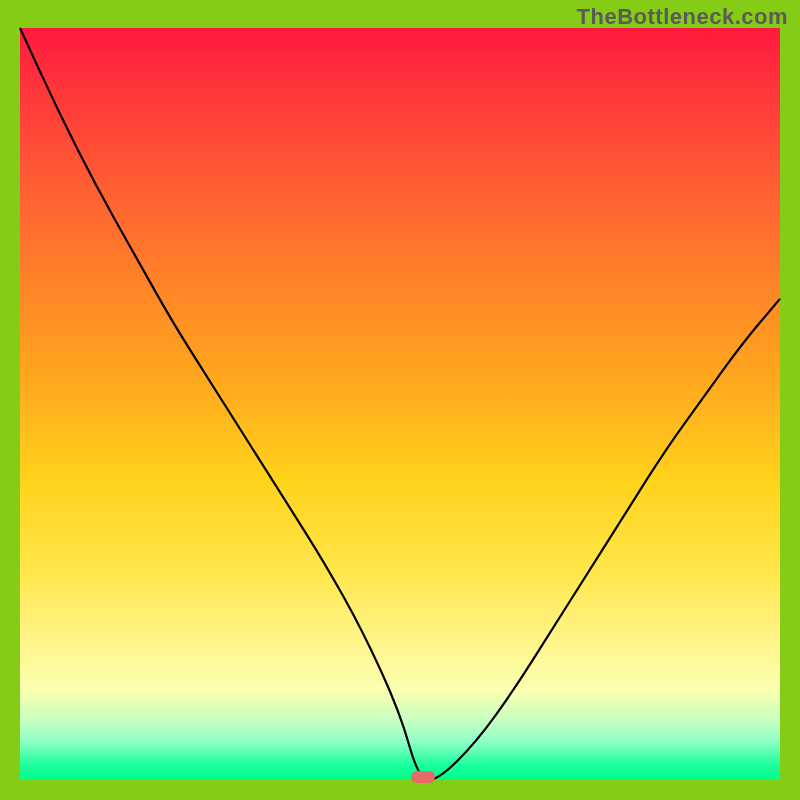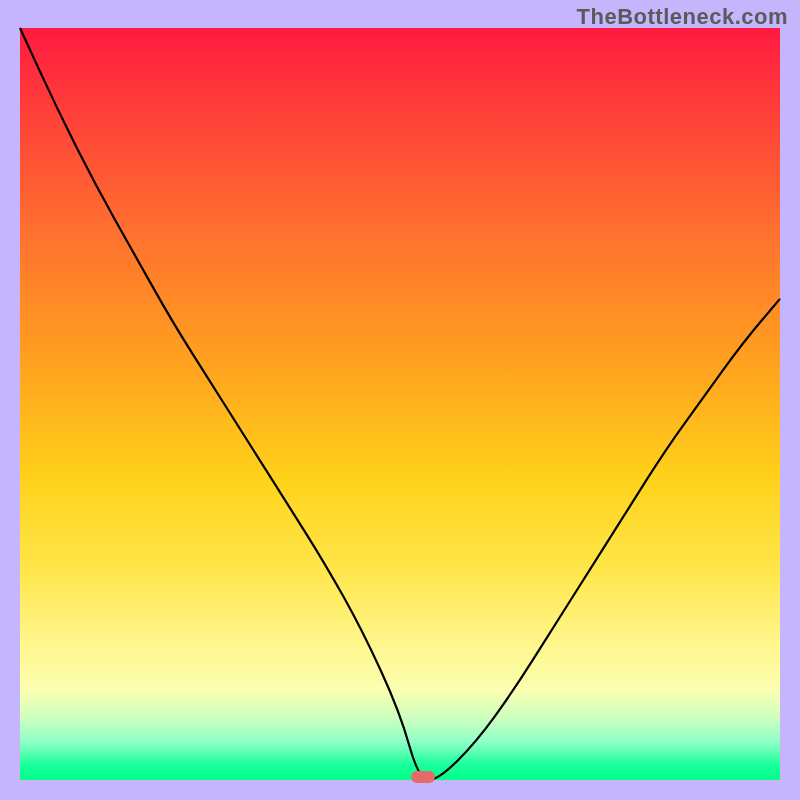--- a/index.html
+++ b/index.html
@@ -8,21 +8,21 @@
     width: 800px;
     height: 800px;
     background: #000;
     font-family: Arial, Helvetica, sans-serif;
     overflow: hidden;
   }
   .frame {
     position: relative;
     width: 800px;
     height: 800px;
-    background: #c4b5fd;
+    background: #84cc16;
   }
   .watermark {
     position: absolute;
     top: 4px;
     right: 12px;
     color: #5a5a5a;
     font-size: 22px;
     font-weight: 600;
     letter-spacing: 0.5px;
     user-select: none;

